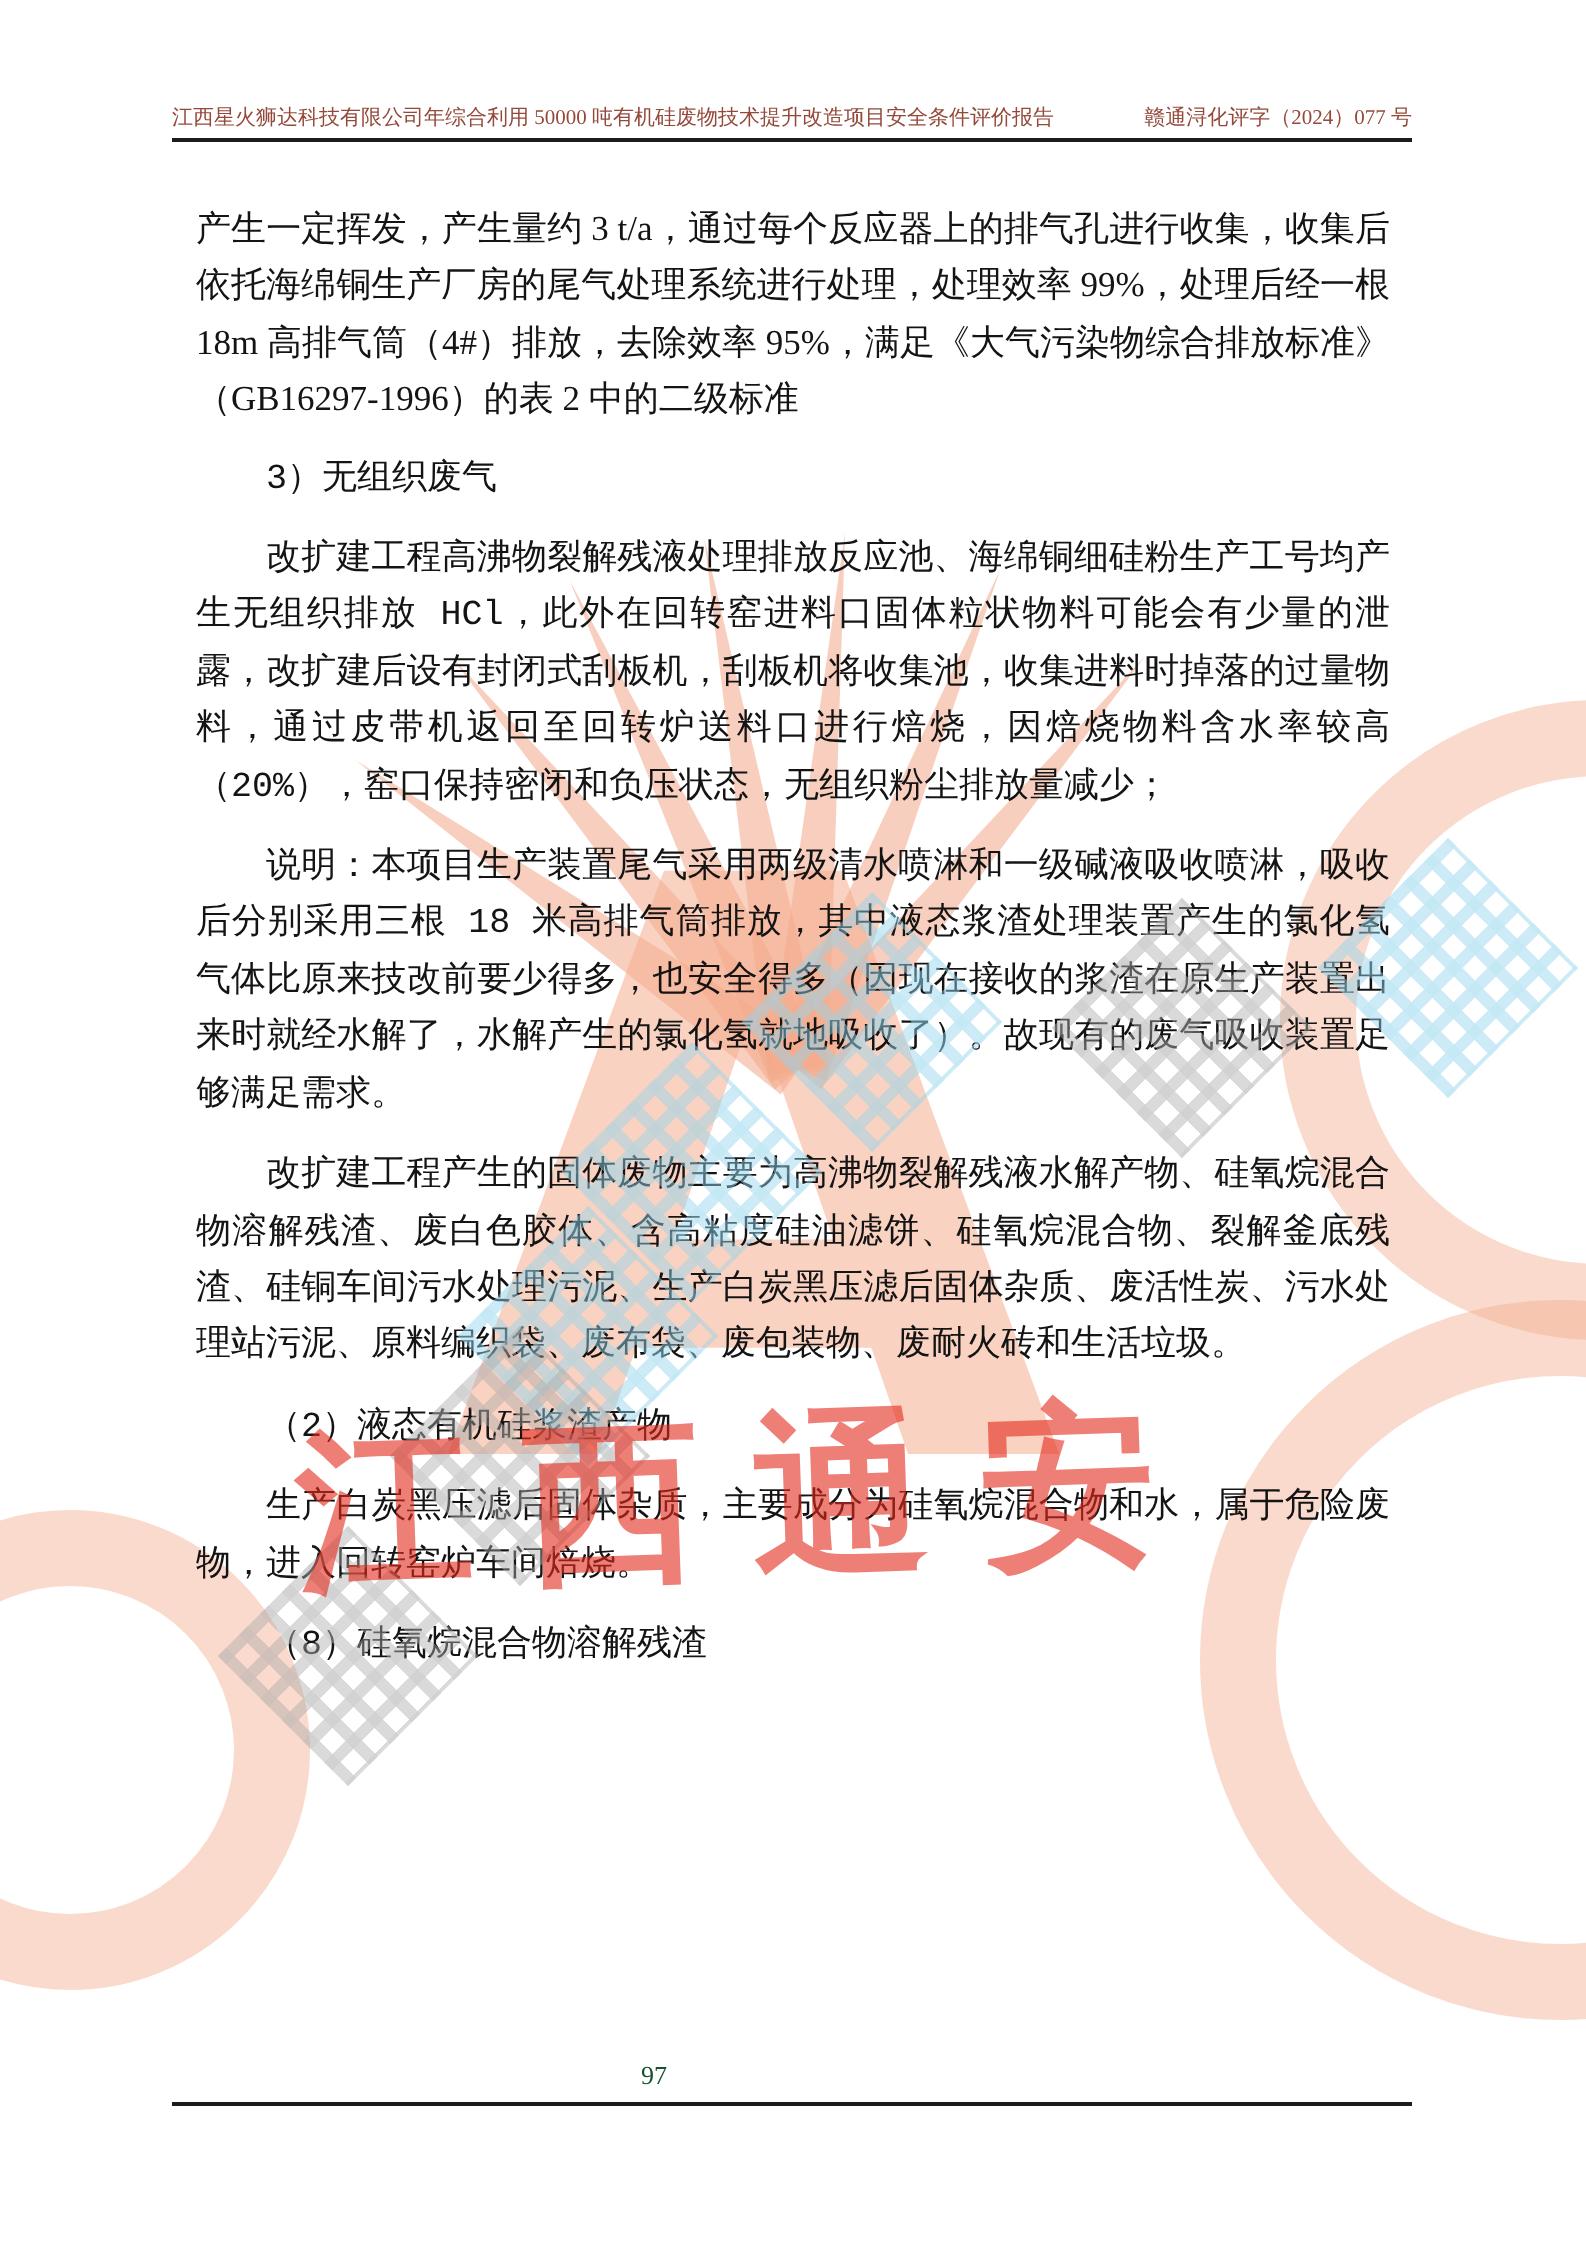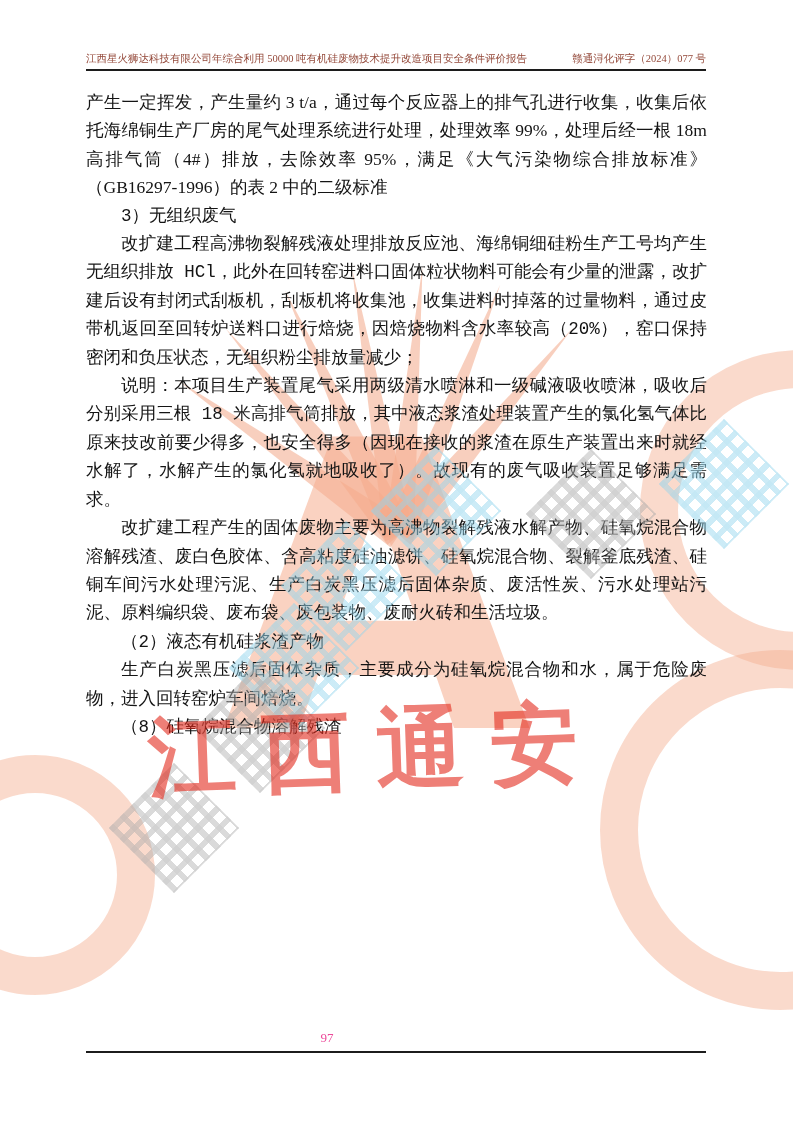--- a/index.html
+++ b/index.html
@@ -27,27 +27,27 @@
   .header .right { white-space: nowrap; }
 
   
   .content {
     position: absolute; top: 88px; left: 86px; width: 621px;
     font-size: 17.5px; line-height: 28.4px;
     color: #141414;
     text-align: justify;
     z-index: 2;
   }
-  .content p { margin: 0; }
+  .content p { margin: 12px; }
   .content p.indent { text-indent: 2em; font-family: Liberation Mono, monospace; }
 
   
   .footer-num {
     position: absolute; top: 1030px; left: 0; width: 654px;
-    text-align: center; font-size: 13px; color: #ec4899; z-index: 3;
+    text-align: center; font-size: 13px; color: #14532d; z-index: 3;
   }
   .footer-rule {
     position: absolute; top: 1051px; left: 86px; width: 620px;
     border-top: 2px solid #1c1c1c; z-index: 3;
   }
 
   
   .wm-back { position: absolute; inset: 0; z-index: 1; pointer-events: none; }
   .ray {
     position: absolute; left: 384px; top: 265px;

